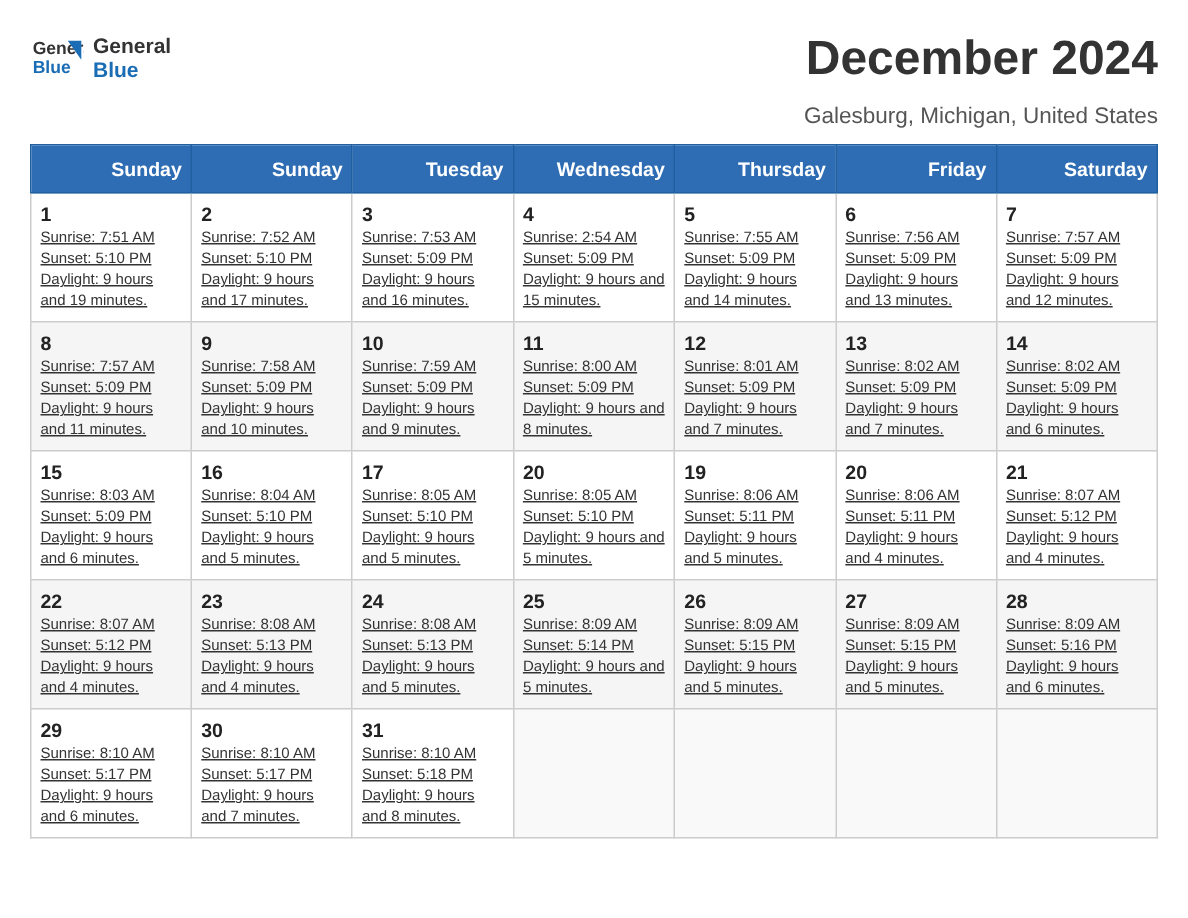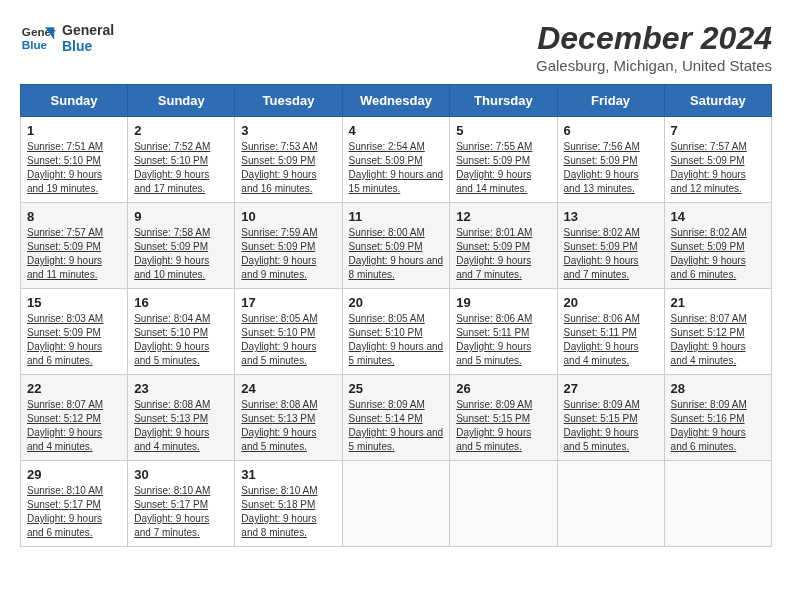--- a/index.html
+++ b/index.html
@@ -25,36 +25,36 @@
       width: 36px;
       height: 36px;
     }
     .title-area {
       text-align: right;
     }
     .main-title {
       font-size: 32px;
       font-weight: bold;
       color: #333;
-      font-style: italic;
     }
     .subtitle {
       font-size: 15px;
       color: #555;
+      margin-top: 12px;
     }
     .calendar {
       width: 100%;
       border-collapse: collapse;
       font-size: 11px;
     }
     .calendar thead th {
       background-color: #2e6db4;
       color: #fff;
       padding: 8px 6px;
-      text-align: center;
+      text-align: right;
       font-size: 13px;
       font-weight: bold;
       border: 1px solid #2060a0;
     }
     .calendar tbody td {
       vertical-align: top;
       padding: 6px;
       border: 1px solid #ccc;
       width: 108px;
       min-height: 80px;

